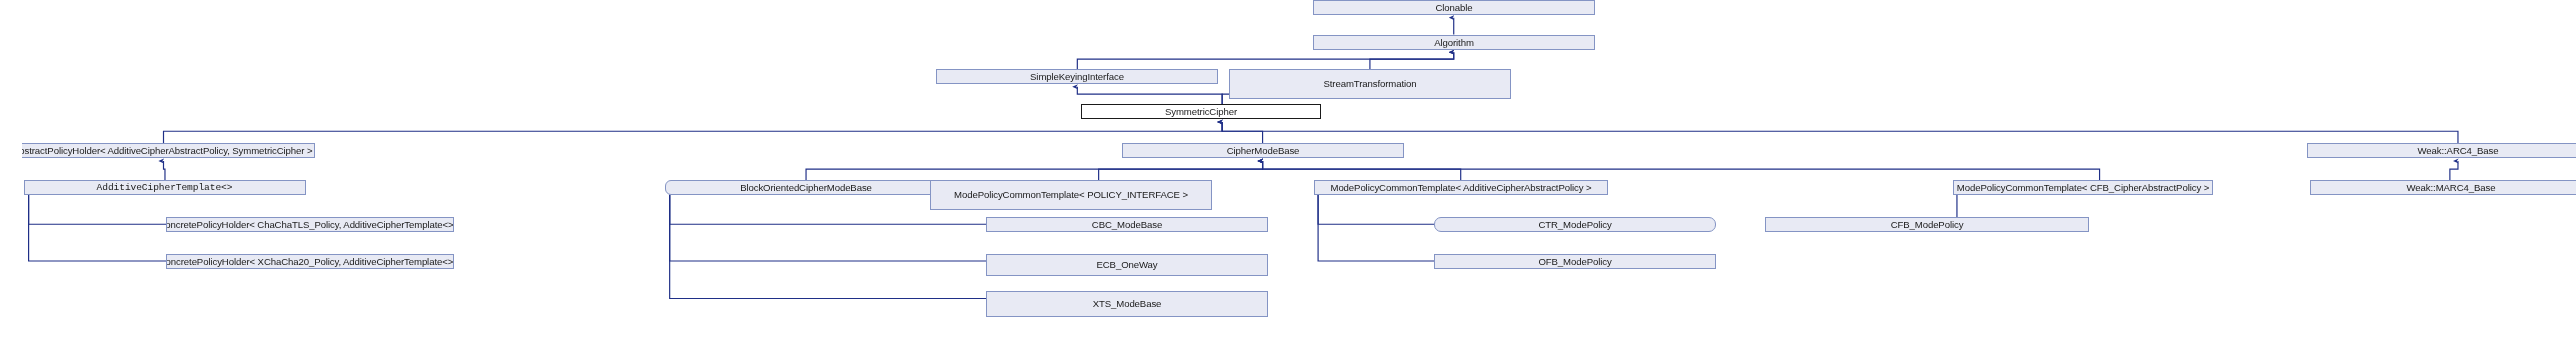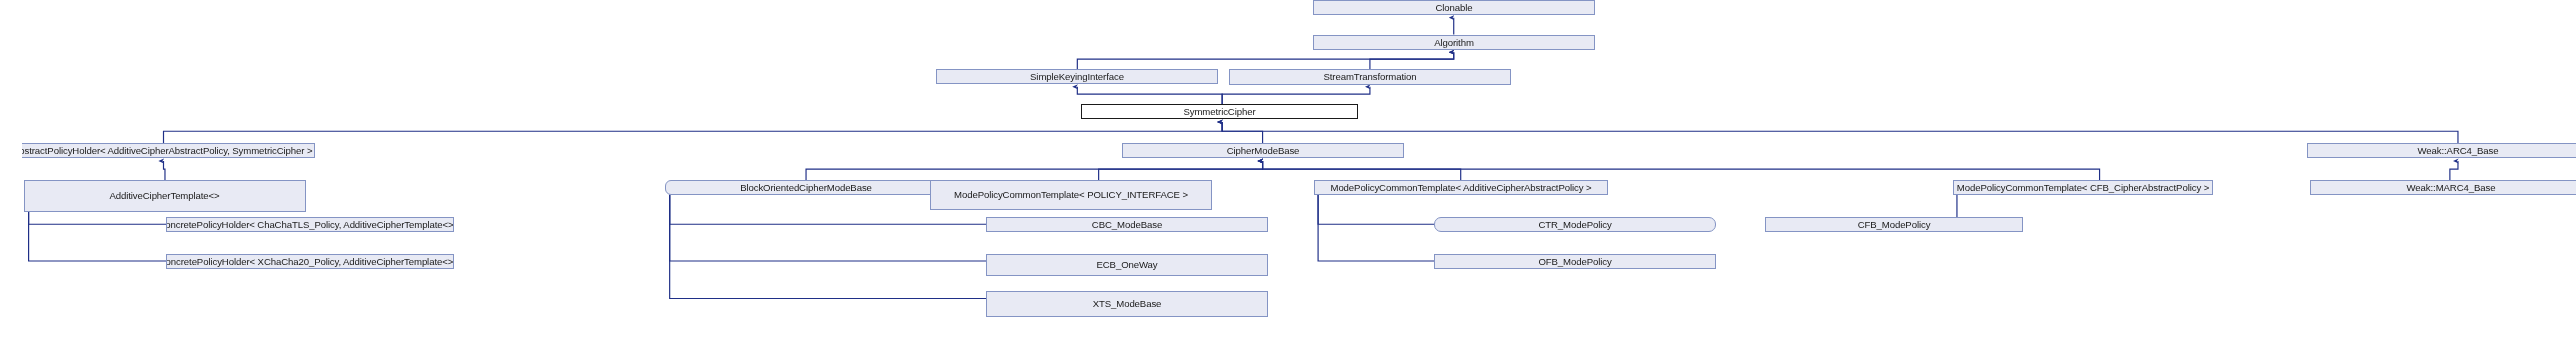--- a/index.html
+++ b/index.html
@@ -89,36 +89,36 @@
   <div id="node-layer">
       <div class="node" style="left: 1291px; top: 0px; width: 282px; height: 14.7px;">
         <span class="label">Clonable</span>
       </div>
       <div class="node" style="left: 1291px; top: 35px; width: 282px; height: 14.7px;">
         <span class="label">Algorithm</span>
       </div>
       <div class="node" style="left: 914px; top: 69px; width: 282px; height: 14.7px;">
         <span class="label">SimpleKeyingInterface</span>
       </div>
-      <div class="node" style="left: 1207px; top: 69px; width: 282px; height: 16px;">
+      <div class="node" style="left: 1207px; top: 69px; width: 282px; height: 30px;">
         <span class="label">StreamTransformation</span>
       </div>
-      <div class="node current" style="left: 1059px; top: 104px; width: 277px; height: 14.7px; align-items: center;">
+      <div class="node current" style="left: 1059px; top: 104px; width: 240px; height: 14.7px; align-items: center;">
         <span class="label">SymmetricCipher</span>
       </div>
       <div class="node" style="left: -11.8px; top: 143px; width: 305px; height: 14.7px;">
         <span class="label">AbstractPolicyHolder&lt; AdditiveCipherAbstractPolicy, SymmetricCipher &gt;</span>
       </div>
       <div class="node" style="left: 1100px; top: 143px; width: 282px; height: 14.7px;">
         <span class="label">CipherModeBase</span>
       </div>
       <div class="node" style="left: 2285px; top: 143px; width: 302px; height: 14.7px;">
         <span class="label">Weak::ARC4_Base</span>
       </div>
-      <div class="node" style="left: 1.5px; top: 180px; width: 282px; height: 32px;">
+      <div class="node" style="left: 1.5px; top: 180px; width: 282px; height: 15px; font-family: Liberation Mono, monospace;">
         <span class="label">AdditiveCipherTemplate&lt;&gt;</span>
       </div>
       <div class="node" style="left: 643px; top: 180px; width: 282px; height: 14.7px; border-radius: 6px;">
         <span class="label">BlockOrientedCipherModeBase</span>
       </div>
       <div class="node" style="left: 908px; top: 180px; width: 282px; height: 30px;">
         <span class="label">ModePolicyCommonTemplate&lt; POLICY_INTERFACE &gt;</span>
       </div>
       <div class="node" style="left: 1292px; top: 180px; width: 294px; height: 14.7px;">
         <span class="label">ModePolicyCommonTemplate&lt; AdditiveCipherAbstractPolicy &gt;</span>
@@ -131,21 +131,21 @@
       </div>
       <div class="node" style="left: 144px; top: 217px; width: 288px; height: 14.7px;">
         <span class="label">ConcretePolicyHolder&lt; ChaChaTLS_Policy, AdditiveCipherTemplate&lt;&gt; &gt;</span>
       </div>
       <div class="node" style="left: 964px; top: 217px; width: 282px; height: 14.7px; align-items: center;">
         <span class="label">CBC_ModeBase</span>
       </div>
       <div class="node" style="left: 1412px; top: 217px; width: 282px; height: 14.7px; border-radius: 7px;">
         <span class="label">CTR_ModePolicy</span>
       </div>
-      <div class="node" style="left: 1743px; top: 217px; width: 258px; height: 14.7px;">
+      <div class="node" style="left: 1743px; top: 217px; width: 324px; height: 14.7px;">
         <span class="label">CFB_ModePolicy</span>
       </div>
       <div class="node" style="left: 144px; top: 254px; width: 288px; height: 14.7px;">
         <span class="label">ConcretePolicyHolder&lt; XChaCha20_Policy, AdditiveCipherTemplate&lt;&gt; &gt;</span>
       </div>
       <div class="node" style="left: 964px; top: 254px; width: 282px; height: 22px;">
         <span class="label">ECB_OneWay</span>
       </div>
       <div class="node" style="left: 1412px; top: 254px; width: 282px; height: 14.7px;">
         <span class="label">OFB_ModePolicy</span>

